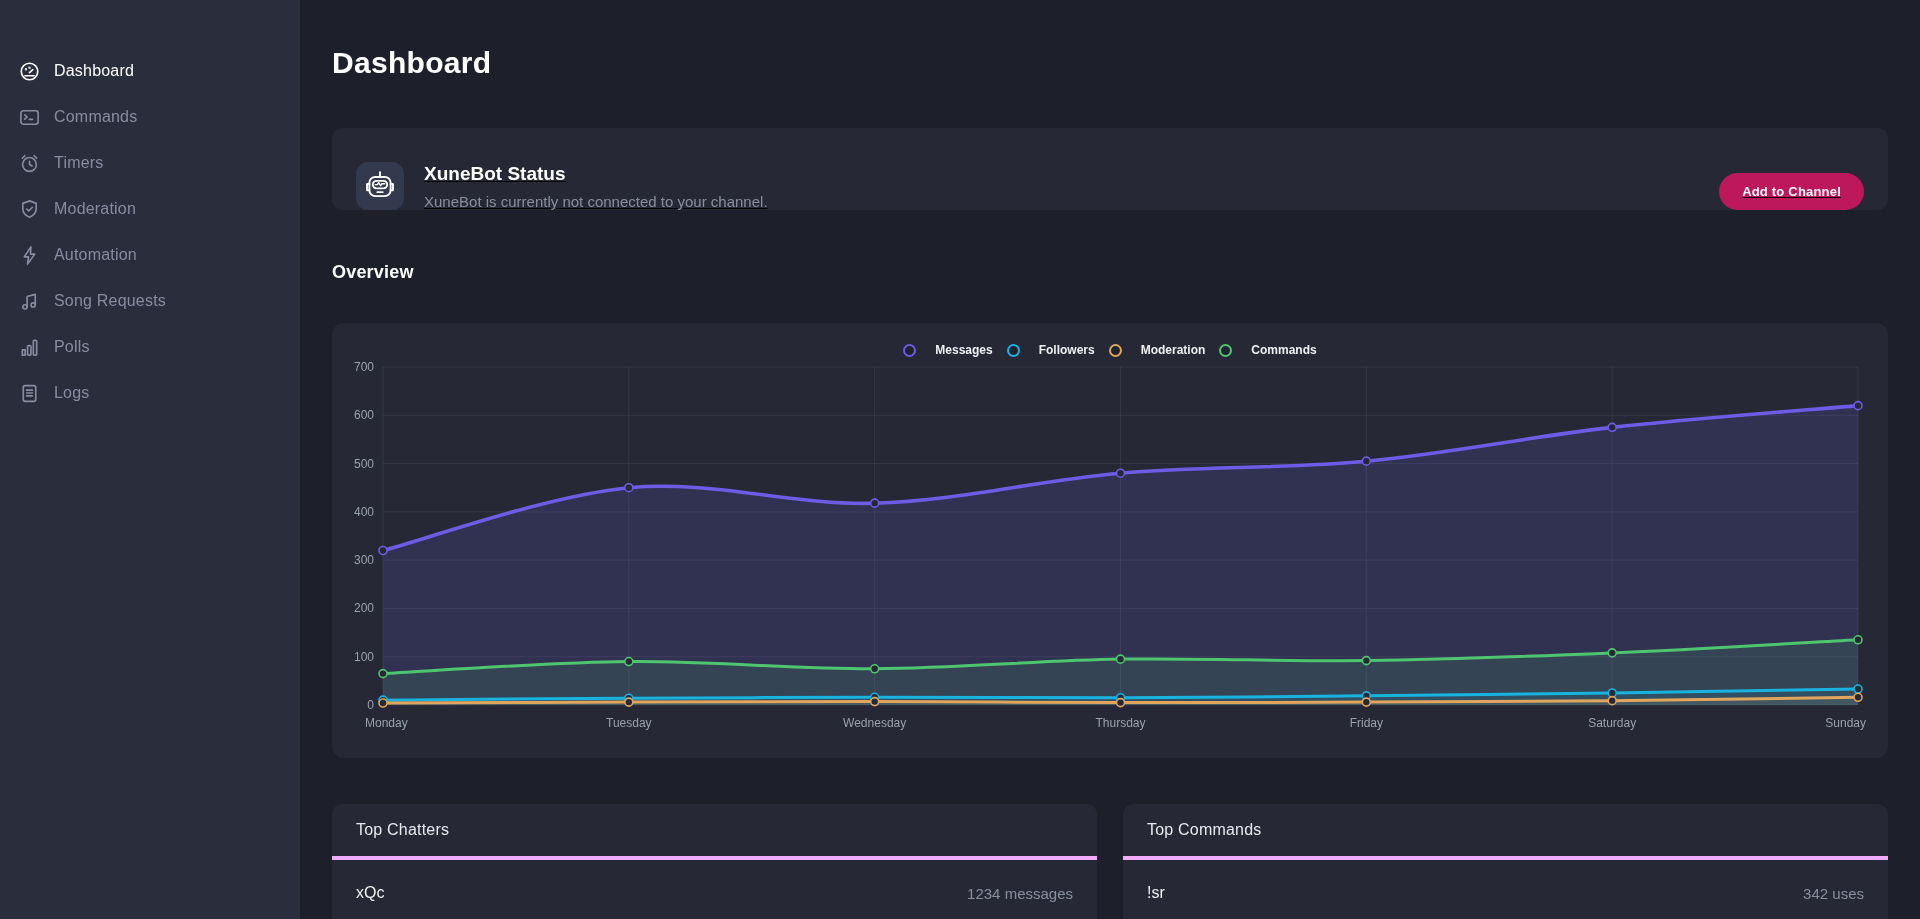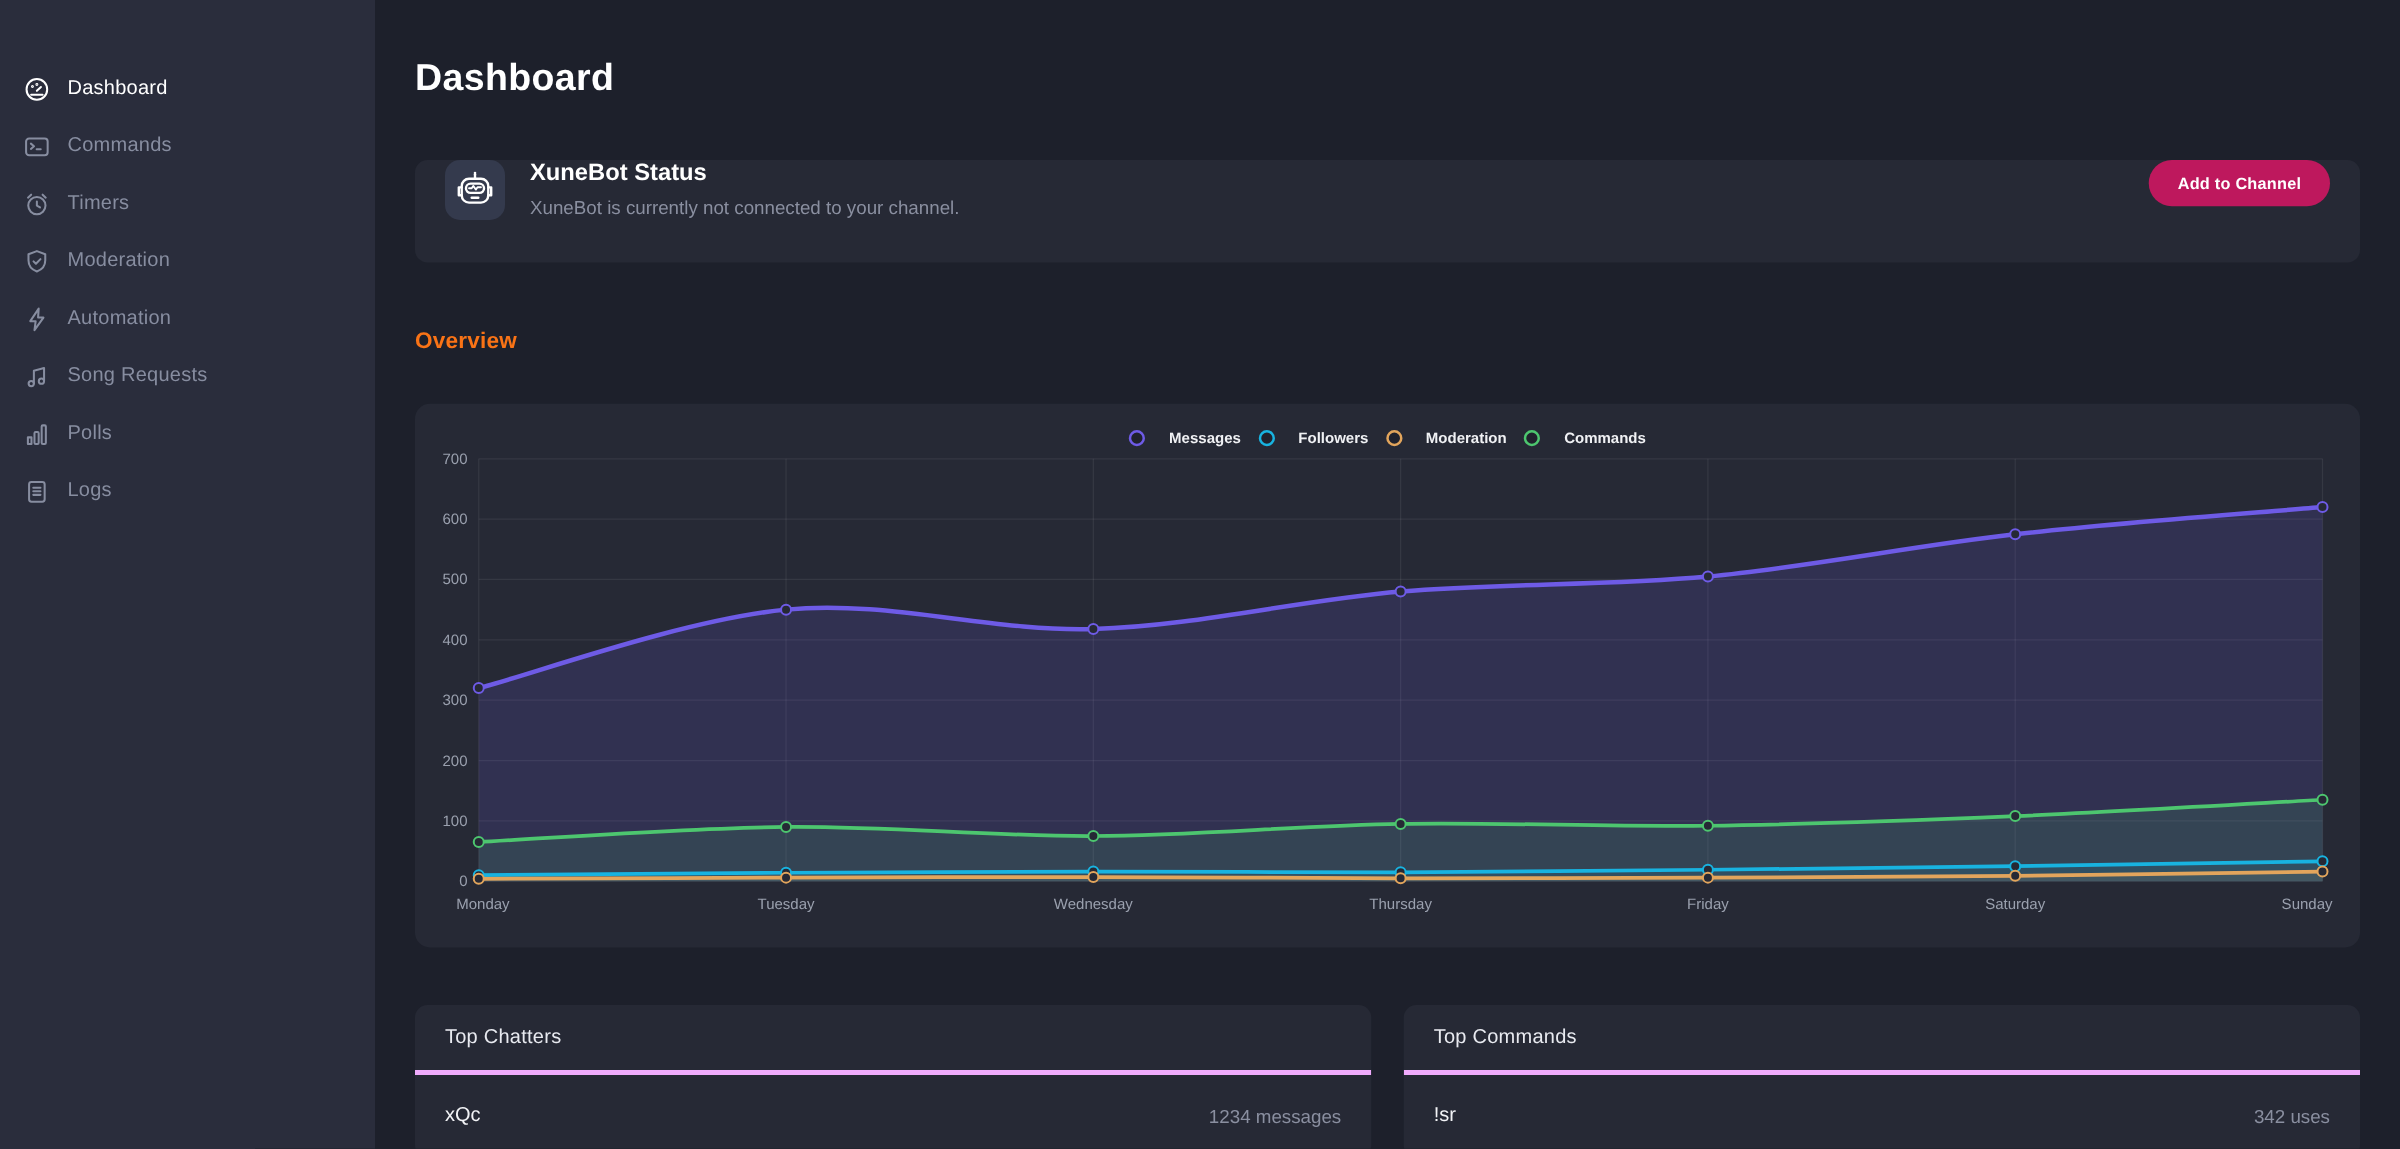--- a/index.html
+++ b/index.html
@@ -16,32 +16,32 @@
   .nav-icon svg { width:23px; height:23px; }
   .nav-label { font-size:16px; letter-spacing:.2px; }
 
   
   .main { flex:1; height:100%; padding:46px 32px 0 32px; background:#1d202b; overflow:hidden; }
   .page-title { color:#ffffff; font-size:30px; font-weight:bold; letter-spacing:.3px; }
   .page-subtitle { color:#868b9c; font-size:16px; margin-top:10px; }
 
   
   .status-card { margin-top:48px; height:82px; background:#262935; border-radius:10px;
-                 display:flex; align-items:flex-start; padding:0 24px; }
+                 display:flex; align-items:flex-end; padding:0 24px;text-decoration:underline; }
   .bot-tile { width:48px; height:48px; background:#343a4d; border-radius:12px;
               display:flex; align-items:center; justify-content:center; }
   .status-text { margin-left:20px; }
   .status-title { color:#ffffff; font-size:19px; font-weight:bold; }
   .status-desc { color:#8a8fa0; font-size:15px; margin-top:8px; }
   .add-btn { margin-left:auto; background:#7a5cdf; color:#ffffff; border:none; border-radius:19px;
              padding:11px 23px; font-size:13px; font-weight:bold; cursor:pointer;
              font-family:"Liberation Sans","DejaVu Sans",sans-serif; letter-spacing:.2px; }
 
   
-  .overview-heading { margin-top:52px; color:#f97316; font-size:18px; font-weight:bold; letter-spacing:.2px; }
+  .overview-heading { margin-top:52px; color:#ffffff; font-size:18px; font-weight:bold; letter-spacing:.2px; }
   .chart-card { margin-top:40px; height:435px; background:#262935; border-radius:12px; padding:16px 16px 8px 16px; }
   .legend { display:flex; justify-content:center; align-items:center; gap:6px; height:22px; }
   .legend-item { display:flex; align-items:center; gap:19px; cursor:pointer; padding:0 4px; }
   .legend-ring { width:13px; height:13px; border-radius:50%; border:2px solid #888; background:rgba(0,0,0,0.15); }
   .legend-label { color:#f0f1f4; font-size:12px; font-weight:bold; }
   #chart { display:block; width:100%; height:378px; }
 
   
   .bottom-row { margin-top:46px; display:flex; gap:26px; }
   .mini-card { flex:1; background:#262935; border-radius:10px; overflow:hidden; }

